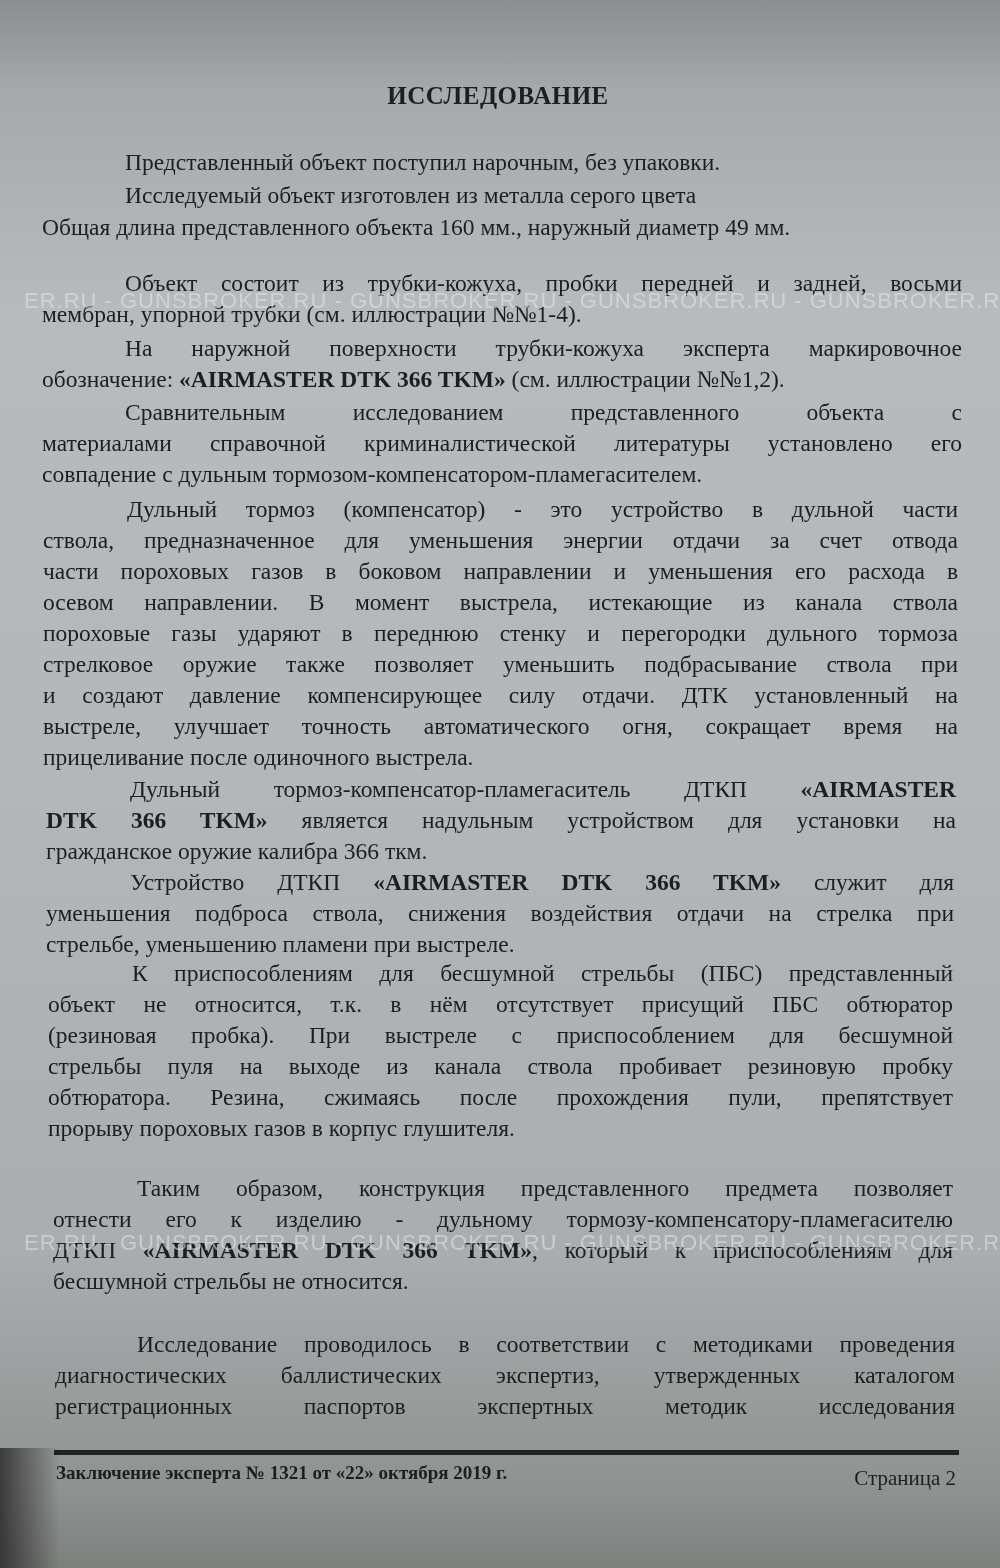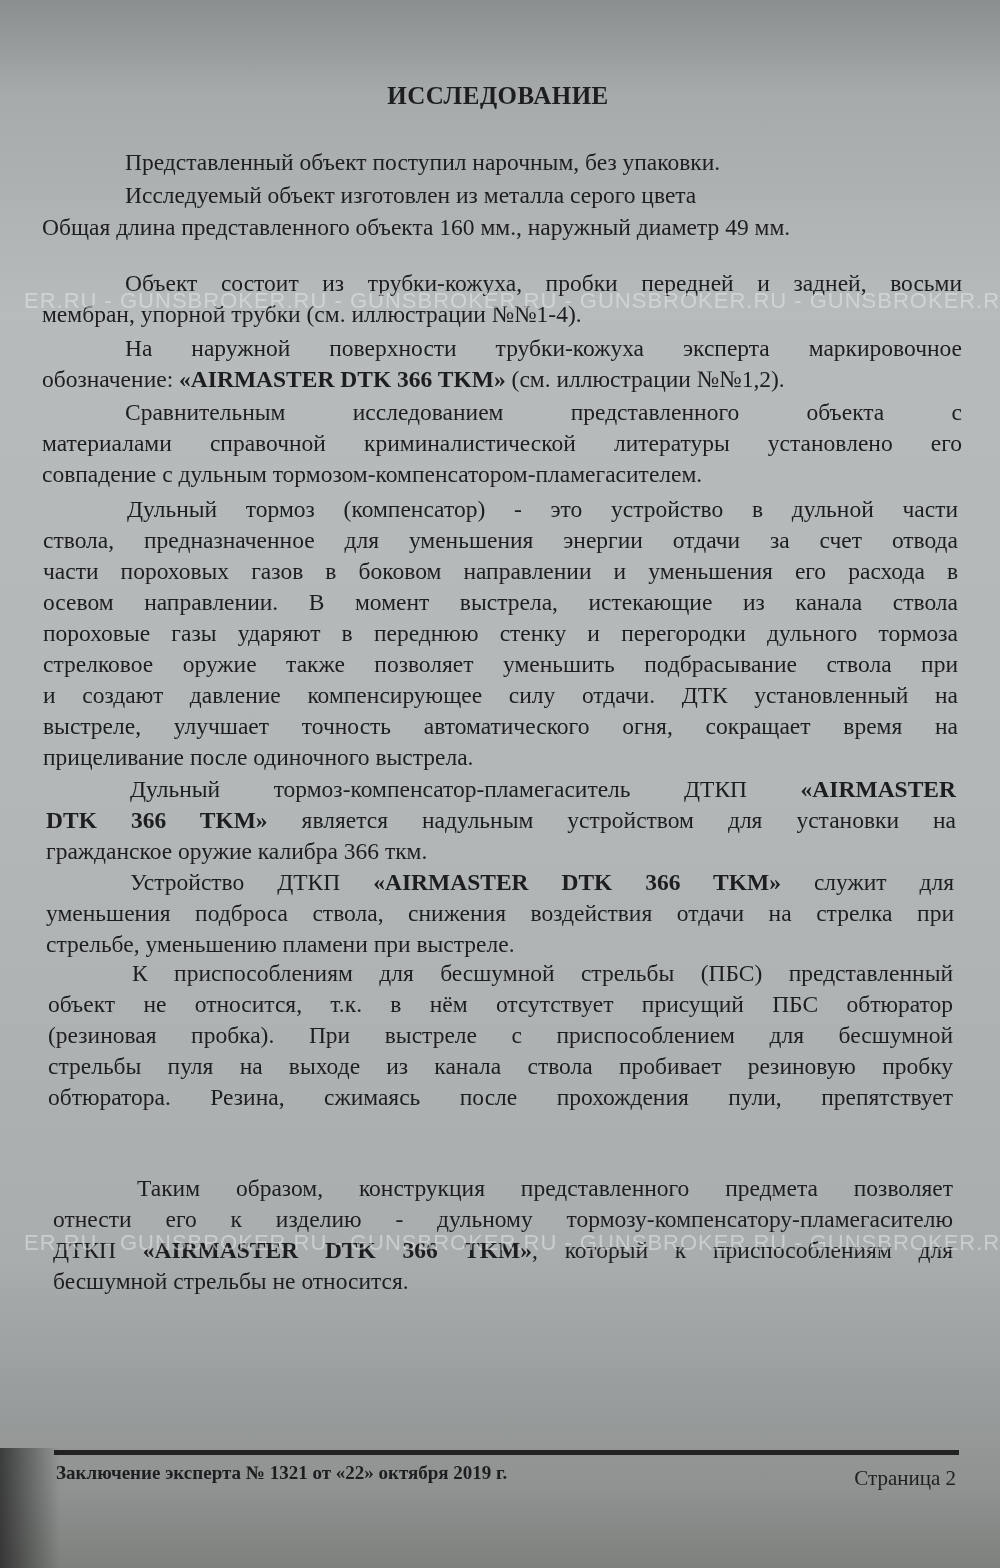--- a/index.html
+++ b/index.html
@@ -92,30 +92,36 @@
     <span class="l">уменьшения подброса ствола, снижения воздействия отдачи на стрелка при</span>
     <span class="last">стрельбе, уменьшению пламени при выстреле.</span>
   </div>
 
   <div class="para" style="left:48px; top:958px; width:905px;">
     <span class="l" style="padding-left:84px;">К приспособлениям для бесшумной стрельбы (ПБС) представленный</span>
     <span class="l">объект не относится, т.к. в нём отсутствует присущий ПБС обтюратор</span>
     <span class="l">(резиновая пробка). При выстреле с приспособлением для бесшумной</span>
     <span class="l">стрельбы пуля на выходе из канала ствола пробивает резиновую пробку</span>
     <span class="l">обтюратора. Резина, сжимаясь после прохождения пули, препятствует</span>
+    <span class="last">прорыву пороховых газов в корпус глушителя.</span>
   </div>
 
   <div class="para" style="left:53px; top:1173px; width:900px;">
     <span class="l" style="padding-left:84px;">Таким образом, конструкция представленного предмета позволяет</span>
     <span class="l">отнести его к изделию - дульному тормозу-компенсатору-пламегасителю</span>
     <span class="l">ДТКП <b>«AIRMASTER DTK 366 TKM»</b>, который к приспособлениям для</span>
     <span class="last">бесшумной стрельбы не относится.</span>
   </div>
 
   <div class="watermark" style="top:1230px;">ER.RU - GUNSBROKER.RU - GUNSBROKER.RU - GUNSBROKER.RU - GUNSBROKER.RU</div>
 
+  <div class="para" style="left:55px; top:1329px; width:900px;">
+    <span class="l" style="padding-left:82px;">Исследование проводилось в соответствии с методиками проведения</span>
+    <span class="l">диагностических баллистических экспертиз, утвержденных каталогом</span>
+    <span class="l">регистрационных паспортов экспертных методик исследования</span>
+  </div>
 
   <div class="rule"></div>
   <div class="footer-left">Заключение эксперта № 1321 от «22» октября 2019 г.</div>
   <div class="footer-right">Страница 2</div>
 
   <div class="shade-left"></div>
 </div>
 
 </body></html>

